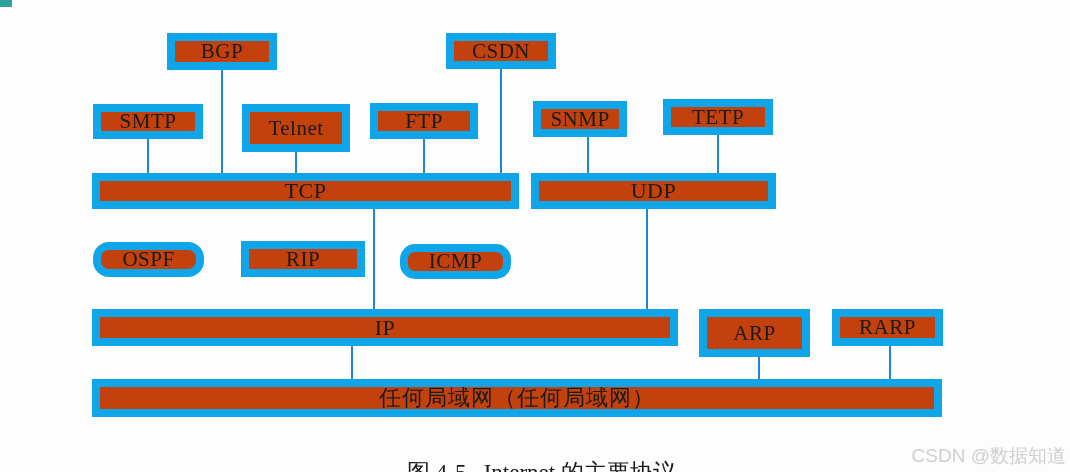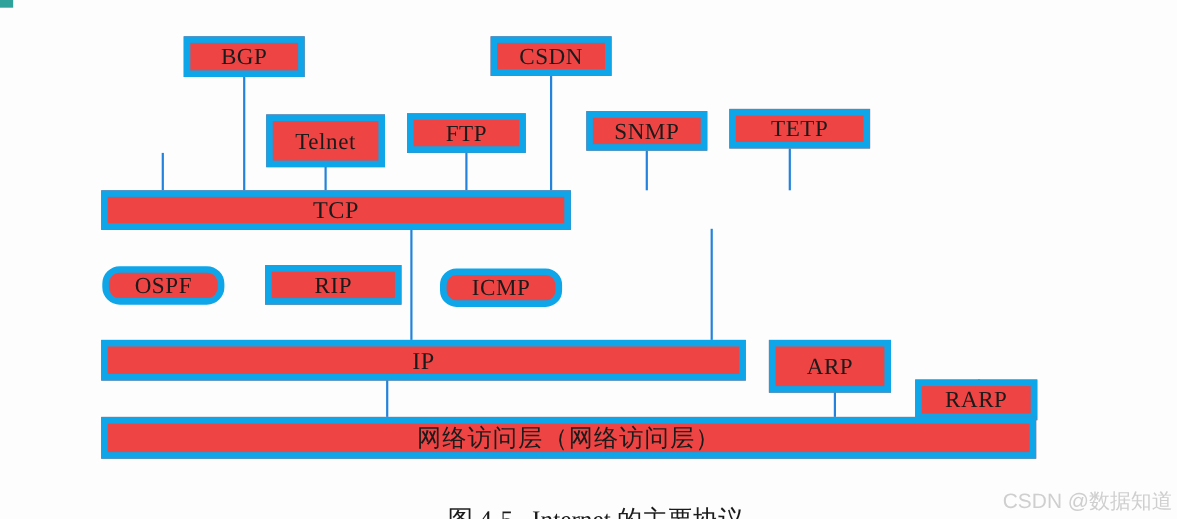--- a/index.html
+++ b/index.html
@@ -11,22 +11,22 @@
     position: relative;
     width: 1070px;
     height: 472px;
     background: #fdfdfd;
     overflow: hidden;
     font-family: "Liberation Serif", "DejaVu Serif", serif;
   }
   .node {
     position: absolute;
     box-sizing: border-box;
-    border: 6px solid #0ea5e9;
-    background: #ef4444;
+    border: 8px solid #0ea5e9;
+    background: #c2410c;
     color: #1b1b1b;
     display: flex;
     align-items: center;
     justify-content: center;
     font-size: 21px;
     letter-spacing: 0.5px;
     z-index: 2;
   }
   .node.bar {
     font-size: 22px;
@@ -91,36 +91,38 @@
   <div class="vline" style="left:717px; top:135px; height:38px;"></div>
   <div class="vline" style="left:373px; top:208px; height:101px;"></div>
   <div class="vline" style="left:646px; top:208px; height:101px;"></div>
   <div class="vline" style="left:351px; top:345px; height:34px;"></div>
   <div class="vline" style="left:758px; top:344px; height:35px;"></div>
   <div class="vline" style="left:889px; top:345px; height:34px;"></div>
 
   <div class="node" style="left:167px; top:33px;  width:110px; height:37px;">BGP</div>
   <div class="node" style="left:446px; top:33px;  width:110px; height:36px;">CSDN</div>
 
+  <div class="node" style="left:93px;  top:104px; width:110px; height:35px;">SMTP</div>
   <div class="node" style="left:242px; top:104px; width:108px; height:48px;">Telnet</div>
   <div class="node" style="left:370px; top:103px; width:108px; height:36px;">FTP</div>
-  <div class="node" style="left:533px; top:101px; width:110px; height:36px;">SNMP</div>
-  <div class="node" style="left:663px; top:99px;  width:128px; height:36px;">TETP</div>
+  <div class="node" style="left:533px; top:101px; width:94px; height:36px;">SNMP</div>
+  <div class="node" style="left:663px; top:99px;  width:110px; height:36px;">TETP</div>
 
   <div class="node bar" style="left:92px;  top:173px; width:427px; height:36px;">TCP</div>
+  <div class="node bar" style="left:531px; top:173px; width:245px; height:36px;">UDP</div>
 
   <div class="node" style="left:93px;  top:242px; width:111px; height:35px;border-radius:16px;">OSPF</div>
   <div class="node" style="left:241px; top:241px; width:124px; height:36px;">RIP</div>
   <div class="node" style="left:400px; top:244px; width:111px; height:35px;border-radius:15px;">ICMP</div>
 
   <div class="node bar" style="left:92px;  top:309px; width:586px; height:37px;">IP</div>
   <div class="node" style="left:699px; top:309px; width:111px; height:48px;">ARP</div>
-  <div class="node" style="left:832px; top:309px; width:111px; height:37px;margin-top:36px;">RARP</div>
+  <div class="node" style="left:832px; top:309px; width:111px; height:37px;">RARP</div>
 
-  <div class="node bar lan-bar" style="left:92px; top:379px; width:850px; height:38px;">网络访问层（网络访问层）</div>
+  <div class="node bar lan-bar" style="left:92px; top:379px; width:850px; height:38px;">任何局域网（任何局域网）</div>
 
   <div class="caption">
     <span class="caption-inner">图 4-5   Internet 的主要协议</span>
   </div>
 
   <div class="watermark">CSDN @数据知道</div>
 
 </div>
 
 </body></html>

